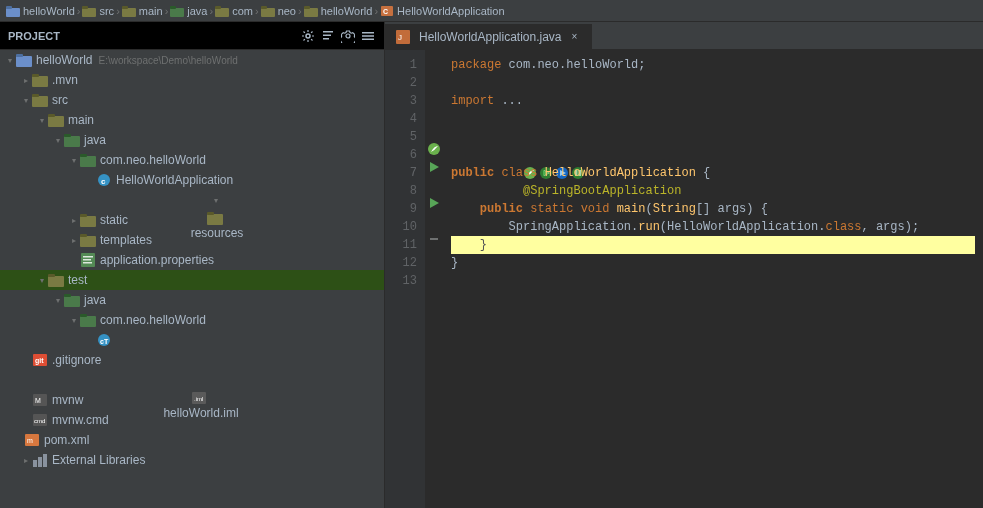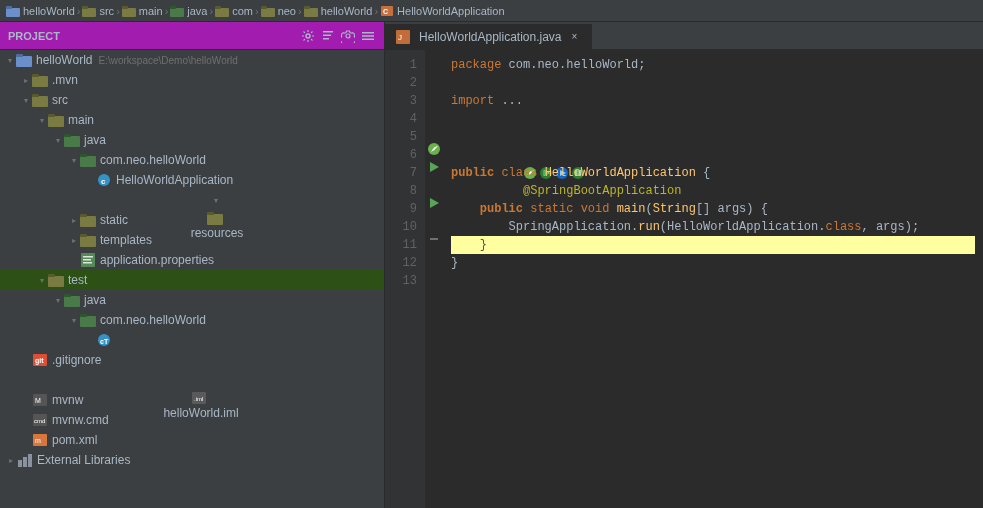--- a/index.html
+++ b/index.html
@@ -35,21 +35,21 @@
     
     .left-panel {
       width: 385px;
       background: #3c3f41;
       border-right: 1px solid #2b2b2b;
       display: flex;
       flex-direction: column;
     }
 
     .panel-header {
-      background: #a21caf;
+      background: #000000;
       height: 28px;
       display: flex;
       align-items: center;
       justify-content: space-between;
       padding: 0 8px;
       border-bottom: 1px solid #2b2b2b;
     }
     .panel-title {
       font-size: 11px;
       color: #a9b7c6;
@@ -501,32 +501,32 @@
         <span class="tree-arrow leaf"></span>
         <span class="icon">
           <svg width="16" height="14" viewBox="0 0 16 14">
               <rect x="1" y="1" width="14" height="12" rx="1" fill="#555"></rect>
               <text x="2" y="10" font-size="6" fill="white">cmd</text>
             </svg>
         </span>
         <span class="tree-label">mvnw.cmd</span>
       </div>
 
-      <div class="tree-item" style="padding-left: 20px;">
+      <div class="tree-item" style=" margin-left: 12px;">
         <span class="tree-arrow leaf"></span>
         <span class="icon">
           <svg width="16" height="14" viewBox="0 0 16 14">
               <rect x="1" y="1" width="14" height="12" rx="1" fill="#e87d3e" opacity="0.9"></rect>
               <text x="3" y="10" font-size="7" fill="white">m</text>
             </svg>
         </span>
         <span class="tree-label">pom.xml</span>
       </div>
 
-      <div class="tree-item" style="padding-left: 5px;">
+      <div class="tree-item" style="padding-left: 20px;">
         <span class="tree-arrow closed"></span>
         <span class="icon">
           <svg width="16" height="14" viewBox="0 0 16 14">
             <rect x="1" y="7" width="4" height="7" fill="#a9b7c6" opacity="0.7"></rect>
             <rect x="6" y="4" width="4" height="10" fill="#a9b7c6" opacity="0.7"></rect>
             <rect x="11" y="1" width="4" height="13" fill="#a9b7c6" opacity="0.7"></rect>
           </svg>
         </span>
         <span class="tree-label">External Libraries</span>
       </div>

